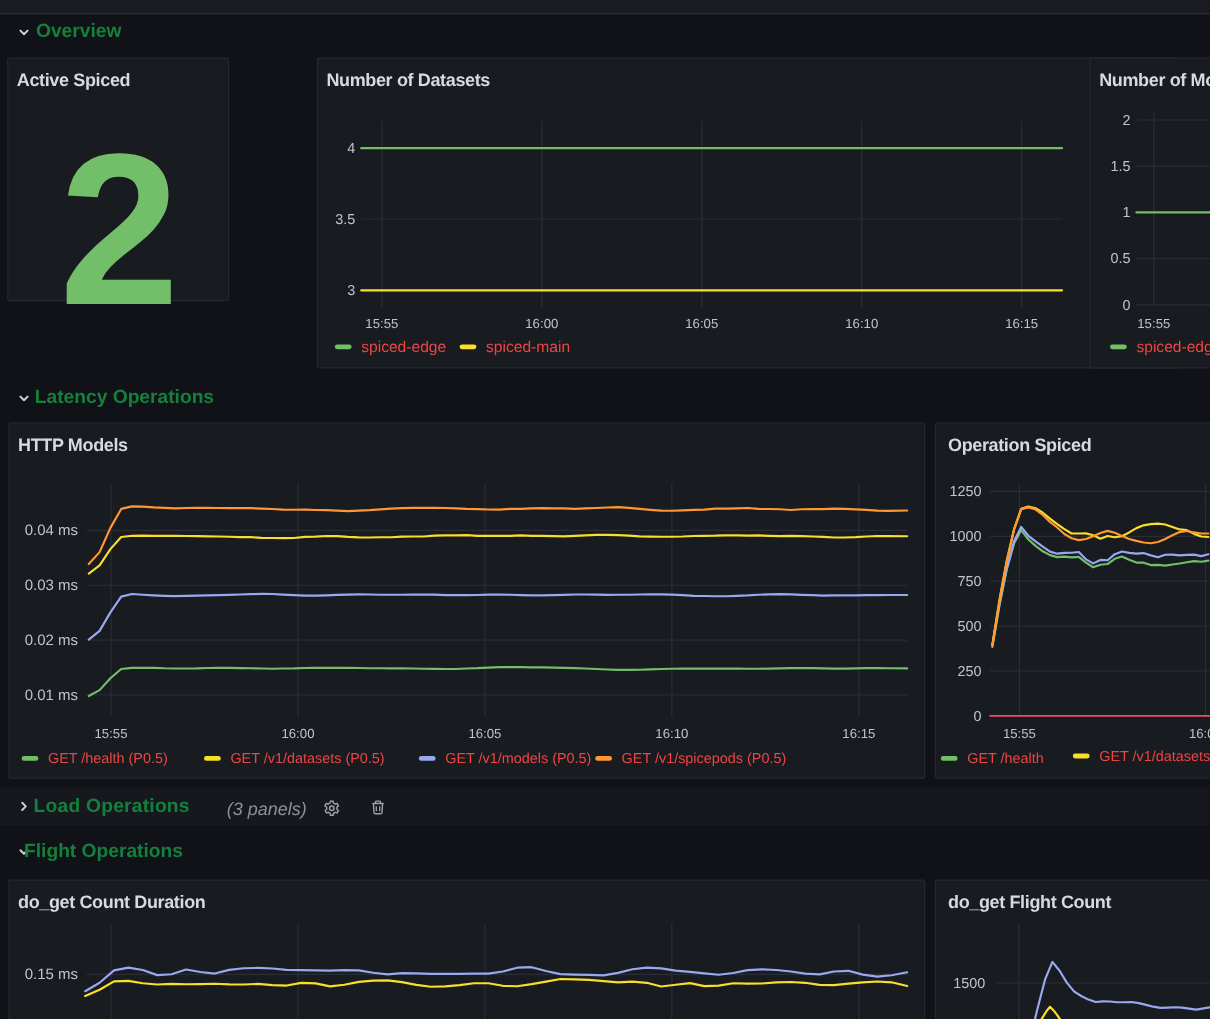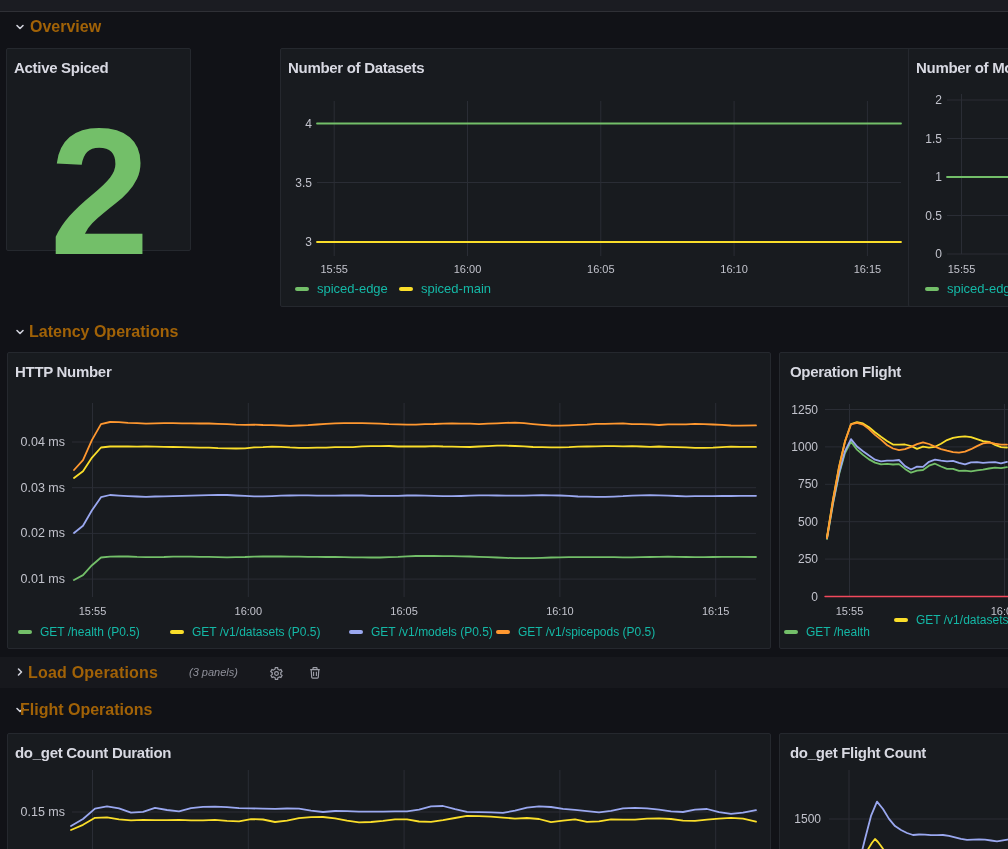--- a/index.html
+++ b/index.html
@@ -1,38 +1,38 @@
 <!DOCTYPE html>
 <html><head><meta charset="utf-8"><style>
 *{margin:0;padding:0;box-sizing:border-box}
 html,body{width:1008px;height:849px;overflow:hidden;background:#111217;
  font-family:"Liberation Sans",sans-serif;}
 .topbar{position:absolute;left:0;top:0;width:1008px;height:12px;background:#1b1c22;border-bottom:1px solid #2f3036}
-.sect{position:absolute;font-size:16px;font-weight:bold;color:#a16207;letter-spacing:0}
+.sect{position:absolute;font-size:16px;font-weight:bold;color:#15803d;letter-spacing:0}
 .panel{position:absolute;background:#181b1f;border:1px solid #25282e;border-radius:2px}
 .ptitle{position:absolute;left:7px;top:10px;font-size:15px;font-weight:bold;color:#d8d9e2;letter-spacing:-0.3px;white-space:nowrap}
-.leg{position:absolute;font-size:12px;color:#14b8a6;white-space:nowrap;line-height:14px}
+.leg{position:absolute;font-size:12px;color:#ef4444;white-space:nowrap;line-height:14px}
 .lg13{font-size:13px}
 .leg .sw{display:inline-block;width:14px;height:4px;border-radius:2px;margin-right:8px;vertical-align:2px}
 .chev{position:absolute;width:12px;height:12px}
 svg{position:absolute;left:0;top:0}
 </style></head><body>
 <div class="topbar"></div>
 
 <svg class="chev" style="left:14px;top:21px" viewBox="0 0 12 12">
     <path d="M3 4.5 L6 7.5 L9 4.5" fill="none" stroke="#d0d1db" stroke-width="1.6" stroke-linecap="round" stroke-linejoin="round"></path>
   </svg>
 <div class="sect" style="left:30px;top:18px">Overview</div>
 <div class="panel" style="left:6px;top:48px;width:185px;height:203px">
 <div class="ptitle">Active Spiced</div>
 <div style="position:absolute;left:0;top:30px;width:185px;height:225px;display:flex;align-items:center;justify-content:center;">
       <span style="font-size:180px;font-weight:bold;color:#73BF69;line-height:1">2</span>
     </div>
 </div>
-<div class="panel" style="left:280px;top:48px;width:720px;height:259px">
+<div class="panel" style="left:264px;top:48px;width:720px;height:259px">
 <div class="ptitle">Number of Datasets</div>
 <svg width="636" height="259" viewBox="0 0 636 259">
       <line x1="36" y1="74.5" x2="620" y2="74.5" stroke="#2a2d35" stroke-width="1"></line>
       <text x="31" y="78.5" font-size="12" text-anchor="end" fill="#c2c3cc">4</text>
       <line x1="36" y1="133.5" x2="620" y2="133.5" stroke="#2a2d35" stroke-width="1"></line>
       <text x="31" y="137.5" font-size="12" text-anchor="end" fill="#c2c3cc">3.5</text>
       <line x1="36" y1="193" x2="620" y2="193" stroke="#2a2d35" stroke-width="1"></line>
       <text x="31" y="197" font-size="12" text-anchor="end" fill="#c2c3cc">3</text>
       <line x1="53.2" y1="52" x2="53.2" y2="207" stroke="#2a2d35" stroke-width="1"></line>
       <text x="53.2" y="224" font-size="11" text-anchor="middle" fill="#c2c3cc">15:55</text>
@@ -67,21 +67,21 @@
       <text x="52.5" y="224" font-size="11" text-anchor="middle" fill="#c2c3cc">15:55</text>
       <path d="M38 128 L620 128" fill="none" stroke="#73BF69" stroke-width="1.8" stroke-linejoin="round" stroke-linecap="round"></path>
     </svg>
 <div class="leg lg13" style="left:16px;top:233px"><span class="sw" style="background:#73BF69"></span>spiced-edge</div>
 </div>
 <svg class="chev" style="left:14px;top:326px" viewBox="0 0 12 12">
     <path d="M3 4.5 L6 7.5 L9 4.5" fill="none" stroke="#d0d1db" stroke-width="1.6" stroke-linecap="round" stroke-linejoin="round"></path>
   </svg>
 <div class="sect" style="left:29px;top:323px">Latency Operations</div>
 <div class="panel" style="left:7px;top:352px;width:764px;height:297px">
-<div class="ptitle">HTTP Number</div>
+<div class="ptitle">HTTP Models</div>
 <svg width="764" height="297" viewBox="0 0 764 297">
       <line x1="64" y1="89.0" x2="748" y2="89.0" stroke="#2a2d35" stroke-width="1"></line>
       <text x="57" y="93.0" font-size="12.5" text-anchor="end" fill="#c2c3cc">0.04 ms</text>
       <line x1="64" y1="134.7" x2="748" y2="134.7" stroke="#2a2d35" stroke-width="1"></line>
       <text x="57" y="138.7" font-size="12.5" text-anchor="end" fill="#c2c3cc">0.03 ms</text>
       <line x1="64" y1="180.4" x2="748" y2="180.4" stroke="#2a2d35" stroke-width="1"></line>
       <text x="57" y="184.4" font-size="12.5" text-anchor="end" fill="#c2c3cc">0.02 ms</text>
       <line x1="64" y1="226.10000000000002" x2="748" y2="226.10000000000002" stroke="#2a2d35" stroke-width="1"></line>
       <text x="57" y="230.10000000000002" font-size="12.5" text-anchor="end" fill="#c2c3cc">0.01 ms</text>
       <line x1="84.5" y1="50" x2="84.5" y2="244" stroke="#2a2d35" stroke-width="1"></line>
@@ -98,21 +98,21 @@
       <path d="M66.0 125.0 L75.0 118.2 L84.0 104.6 L93.0 94.5 L102.0 93.5 L111.0 93.4 L120.0 93.5 L129.0 93.6 L138.0 93.5 L147.0 93.7 L156.0 93.8 L165.0 94.0 L174.0 94.1 L183.0 94.3 L192.0 94.6 L201.0 94.6 L210.0 95.2 L219.0 95.3 L228.0 95.5 L237.0 95.3 L246.0 94.4 L255.0 94.2 L264.0 93.7 L273.0 93.8 L282.0 94.4 L291.0 94.8 L300.0 94.9 L309.0 94.7 L318.0 94.7 L327.0 94.2 L336.0 94.1 L345.0 94.1 L354.0 93.3 L363.0 93.2 L372.0 93.1 L381.0 93.0 L390.0 93.5 L399.0 93.5 L408.0 93.5 L417.0 93.5 L426.0 93.2 L435.0 93.5 L444.0 93.6 L453.0 93.8 L462.0 94.0 L471.0 93.5 L480.0 93.1 L489.0 92.7 L498.0 92.7 L507.0 93.0 L516.0 93.4 L525.0 94.0 L534.0 94.2 L543.0 94.3 L552.0 94.3 L561.0 94.1 L570.0 93.7 L579.0 93.5 L588.0 93.4 L597.0 93.1 L606.0 93.1 L615.0 93.4 L624.0 93.2 L633.0 93.5 L642.0 93.8 L651.0 93.5 L660.0 93.8 L669.0 94.1 L678.0 94.4 L687.0 94.9 L696.0 94.9 L705.0 94.6 L714.0 94.1 L723.0 93.7 L732.0 93.8 L748.0 93.9" fill="none" stroke="#FADE2A" stroke-width="1.8" stroke-linejoin="round" stroke-linecap="round"></path>
       <path d="M66.0 180.0 L75.0 172.7 L84.0 157.3 L93.0 144.2 L102.0 142.0 L111.0 142.6 L120.0 143.1 L129.0 143.5 L138.0 143.8 L147.0 143.5 L156.0 143.3 L165.0 143.1 L174.0 142.9 L183.0 142.7 L192.0 142.4 L201.0 142.1 L210.0 141.9 L219.0 142.0 L228.0 142.5 L237.0 142.9 L246.0 143.3 L255.0 143.4 L264.0 143.1 L273.0 142.7 L282.0 142.5 L291.0 142.3 L300.0 142.4 L309.0 142.6 L318.0 142.6 L327.0 142.6 L336.0 142.5 L345.0 142.5 L354.0 142.5 L363.0 142.9 L372.0 142.9 L381.0 142.9 L390.0 142.8 L399.0 142.5 L408.0 142.4 L417.0 142.6 L426.0 142.9 L435.0 143.2 L444.0 143.2 L453.0 143.0 L462.0 142.7 L471.0 142.4 L480.0 142.4 L489.0 142.5 L498.0 142.7 L507.0 142.6 L516.0 142.6 L525.0 142.4 L534.0 142.2 L543.0 142.3 L552.0 142.5 L561.0 142.9 L570.0 143.5 L579.0 143.7 L588.0 143.9 L597.0 143.9 L606.0 143.6 L615.0 143.2 L624.0 142.6 L633.0 142.3 L642.0 142.1 L651.0 142.3 L660.0 142.7 L669.0 143.0 L678.0 143.3 L687.0 143.2 L696.0 143.2 L705.0 143.2 L714.0 143.0 L723.0 143.0 L732.0 142.8 L748.0 142.8" fill="none" stroke="#9AA8F0" stroke-width="1.8" stroke-linejoin="round" stroke-linecap="round"></path>
       <path d="M66.0 117.0 L75.0 107.1 L84.0 86.9 L93.0 71.1 L102.0 69.0 L111.0 69.2 L120.0 69.8 L129.0 70.2 L138.0 70.6 L147.0 70.3 L156.0 70.1 L165.0 70.2 L174.0 70.3 L183.0 70.4 L192.0 70.5 L201.0 70.5 L210.0 70.8 L219.0 71.2 L228.0 71.7 L237.0 71.8 L246.0 71.7 L255.0 72.0 L264.0 72.1 L273.0 72.5 L282.0 72.9 L291.0 72.5 L300.0 72.1 L309.0 71.5 L318.0 70.8 L327.0 70.4 L336.0 70.2 L345.0 70.1 L354.0 70.2 L363.0 70.3 L372.0 70.6 L381.0 71.1 L390.0 71.3 L399.0 71.6 L408.0 71.7 L417.0 71.1 L426.0 71.0 L435.0 70.6 L444.0 70.4 L453.0 70.6 L462.0 70.7 L471.0 71.1 L480.0 70.7 L489.0 70.3 L498.0 69.9 L507.0 69.6 L516.0 70.2 L525.0 71.1 L534.0 71.9 L543.0 72.5 L552.0 72.6 L561.0 72.3 L570.0 71.9 L579.0 71.7 L588.0 70.9 L597.0 70.8 L606.0 70.6 L615.0 70.3 L624.0 71.1 L633.0 71.2 L642.0 71.4 L651.0 72.0 L660.0 71.4 L669.0 71.3 L678.0 71.3 L687.0 70.8 L696.0 71.1 L705.0 71.5 L714.0 71.9 L723.0 72.5 L732.0 72.7 L748.0 72.4" fill="none" stroke="#FF9830" stroke-width="1.8" stroke-linejoin="round" stroke-linecap="round"></path>
     </svg>
 <div class="leg" style="left:10px;top:272px"><span class="sw" style="background:#73BF69"></span>GET /health (P0.5)</div>
 <div class="leg" style="left:162px;top:272px"><span class="sw" style="background:#FADE2A"></span>GET /v1/datasets (P0.5)</div>
 <div class="leg" style="left:341px;top:272px"><span class="sw" style="background:#9AA8F0"></span>GET /v1/models (P0.5)</div>
 <div class="leg" style="left:488px;top:272px"><span class="sw" style="background:#FF9830"></span>GET /v1/spicepods (P0.5)</div>
 </div>
 <div class="panel" style="left:779px;top:352px;width:636px;height:297px">
-<div class="ptitle" style="left:10px">Operation Flight</div>
+<div class="ptitle" style="left:10px">Operation Spiced</div>
 <svg width="636" height="297" viewBox="0 0 636 297">
       <line x1="45" y1="56.5" x2="620" y2="56.5" stroke="#2a2d35" stroke-width="1"></line>
       <text x="38" y="60.5" font-size="12" text-anchor="end" fill="#c2c3cc">1250</text>
       <line x1="45" y1="93.9" x2="620" y2="93.9" stroke="#2a2d35" stroke-width="1"></line>
       <text x="38" y="97.9" font-size="12" text-anchor="end" fill="#c2c3cc">1000</text>
       <line x1="45" y1="131.3" x2="620" y2="131.3" stroke="#2a2d35" stroke-width="1"></line>
       <text x="38" y="135.3" font-size="12" text-anchor="end" fill="#c2c3cc">750</text>
       <line x1="45" y1="168.7" x2="620" y2="168.7" stroke="#2a2d35" stroke-width="1"></line>
       <text x="38" y="172.7" font-size="12" text-anchor="end" fill="#c2c3cc">500</text>
       <line x1="45" y1="206.1" x2="620" y2="206.1" stroke="#2a2d35" stroke-width="1"></line>
@@ -123,28 +123,28 @@
       <text x="69.5" y="262" font-size="11" text-anchor="middle" fill="#c2c3cc">15:55</text>
       <line x1="224.5" y1="51" x2="224.5" y2="243.5" stroke="#2a2d35" stroke-width="1"></line>
       <text x="224.5" y="262" font-size="11" text-anchor="middle" fill="#c2c3cc">16:00</text>
       <path d="M45 243.5 L620 243.5" fill="none" stroke="#F2495C" stroke-width="1.4" stroke-linejoin="round" stroke-linecap="round"></path>
       <path d="M47.0 186.0 L53.0 150.8 L59.0 121.5 L65.0 100.0 L71.0 88.7 L77.0 96.6 L83.0 101.9 L89.0 106.4 L95.0 109.6 L101.0 111.3 L107.0 110.9 L113.0 111.5 L119.0 111.1 L125.0 115.9 L131.0 119.7 L137.0 117.6 L143.0 117.0 L149.0 112.7 L155.0 110.7 L161.0 113.5 L167.0 115.8 L173.0 115.9 L179.0 117.9 L185.0 117.7 L191.0 118.4 L197.0 117.4 L203.0 116.6 L209.0 115.5 L215.0 114.6 L221.0 115.1 L227.0 114.2" fill="none" stroke="#73BF69" stroke-width="1.8" stroke-linejoin="round" stroke-linecap="round"></path>
       <path d="M47.0 185.0 L53.0 149.9 L59.0 120.3 L65.0 98.1 L71.0 86.1 L77.0 93.5 L83.0 98.2 L89.0 102.6 L95.0 106.7 L101.0 108.4 L107.0 107.7 L113.0 107.6 L119.0 107.0 L125.0 113.1 L131.0 116.5 L137.0 113.6 L143.0 113.9 L149.0 108.8 L155.0 106.6 L161.0 107.7 L167.0 108.4 L173.0 107.9 L179.0 109.8 L185.0 111.4 L191.0 109.3 L197.0 109.2 L203.0 109.8 L209.0 109.4 L215.0 109.2 L221.0 110.4 L227.0 108.9" fill="none" stroke="#9AA8F0" stroke-width="1.8" stroke-linejoin="round" stroke-linecap="round"></path>
       <path d="M47.0 184.0 L53.0 146.4 L59.0 114.0 L65.0 88.2 L71.0 71.0 L77.0 69.2 L83.0 70.5 L89.0 74.3 L95.0 79.2 L101.0 83.7 L107.0 87.9 L113.0 91.6 L119.0 91.6 L125.0 91.5 L131.0 93.0 L137.0 95.9 L143.0 93.7 L149.0 94.7 L155.0 93.8 L161.0 90.7 L167.0 87.1 L173.0 84.8 L179.0 83.8 L185.0 83.3 L191.0 84.1 L197.0 86.1 L203.0 88.2 L209.0 88.8 L215.0 91.9 L221.0 94.1 L227.0 94.5" fill="none" stroke="#FADE2A" stroke-width="1.8" stroke-linejoin="round" stroke-linecap="round"></path>
       <path d="M47.0 185.0 L53.0 147.3 L59.0 114.7 L65.0 88.6 L71.0 71.3 L77.0 69.8 L83.0 71.6 L89.0 76.1 L95.0 81.9 L101.0 86.6 L107.0 92.0 L113.0 95.5 L119.0 97.1 L125.0 96.2 L131.0 93.8 L137.0 91.2 L143.0 89.4 L149.0 91.0 L155.0 93.6 L161.0 96.1 L167.0 97.7 L173.0 99.1 L179.0 99.7 L185.0 98.7 L191.0 96.2 L197.0 93.1 L203.0 90.4 L209.0 89.5 L215.0 90.7 L221.0 91.6 L227.0 91.6" fill="none" stroke="#FF9830" stroke-width="1.8" stroke-linejoin="round" stroke-linecap="round"></path>
     </svg>
 <div class="leg" style="left:4px;top:272px"><span class="sw" style="background:#73BF69"></span>GET /health</div>
-<div class="leg" style="left:114px;top:260px"><span class="sw" style="background:#FADE2A"></span>GET /v1/datasets</div>
+<div class="leg" style="left:114px;top:270px"><span class="sw" style="background:#FADE2A"></span>GET /v1/datasets</div>
 </div>
 <div style="position:absolute;left:0;top:657px;width:1008px;height:31px;background:#17181d"></div>
 <svg class="chev" style="left:14px;top:666px" viewBox="0 0 12 12">
     <path d="M4.5 3 L7.5 6 L4.5 9" fill="none" stroke="#d0d1db" stroke-width="1.6" stroke-linecap="round" stroke-linejoin="round"></path>
   </svg>
 <div class="sect" style="left:28px;top:664px;letter-spacing:0.2px">Load Operations</div>
-<div style="position:absolute;left:189px;top:666px;font-size:11px;font-style:italic;color:#8e8f99">(3 panels)</div>
+<div style="position:absolute;left:189px;top:666px;font-size:15px;font-style:italic;color:#8e8f99">(3 panels)</div>
 <svg style="position:absolute;left:269px;top:666px" width="15" height="15" viewBox="0 0 16 16">
 <path fill="none" stroke="#9d9ea8" stroke-width="1.3" d="M6.8 1.8 h2.4 l.3 1.7 a4.8 4.8 0 0 1 1.5 .9 l1.7-.6 1.2 2.1-1.4 1.2 a4.8 4.8 0 0 1 0 1.8 l1.4 1.2-1.2 2.1-1.7-.6 a4.8 4.8 0 0 1-1.5 .9 l-.3 1.7 h-2.4 l-.3-1.7 a4.8 4.8 0 0 1-1.5-.9 l-1.7 .6-1.2-2.1 1.4-1.2 a4.8 4.8 0 0 1 0-1.8 L1.9 5.9 l1.2-2.1 1.7 .6 a4.8 4.8 0 0 1 1.5-.9 z"></path>
 <circle cx="8" cy="8" r="2" fill="none" stroke="#9d9ea8" stroke-width="1.3"></circle>
   </svg>
 <svg style="position:absolute;left:308px;top:666px" width="14" height="14" viewBox="0 0 14 14">
 <path fill="none" stroke="#9d9ea8" stroke-width="1.2" d="M2.2 3.6 h9.6 M5 3.4 V2.2 a.6 .6 0 0 1 .6-.6 h2.8 a.6 .6 0 0 1 .6 .6 V3.4 M3.2 3.8 l.5 7.4 a1 1 0 0 0 1 .9 h4.6 a1 1 0 0 0 1-.9 l.5-7.4"></path>
 <path stroke="#9d9ea8" stroke-width="1.1" d="M5.6 5.8 V10 M8.4 5.8 V10"></path>
   </svg>
 <svg class="chev" style="left:14px;top:704px" viewBox="0 0 12 12">
     <path d="M3 4.5 L6 7.5 L9 4.5" fill="none" stroke="#d0d1db" stroke-width="1.6" stroke-linecap="round" stroke-linejoin="round"></path>

